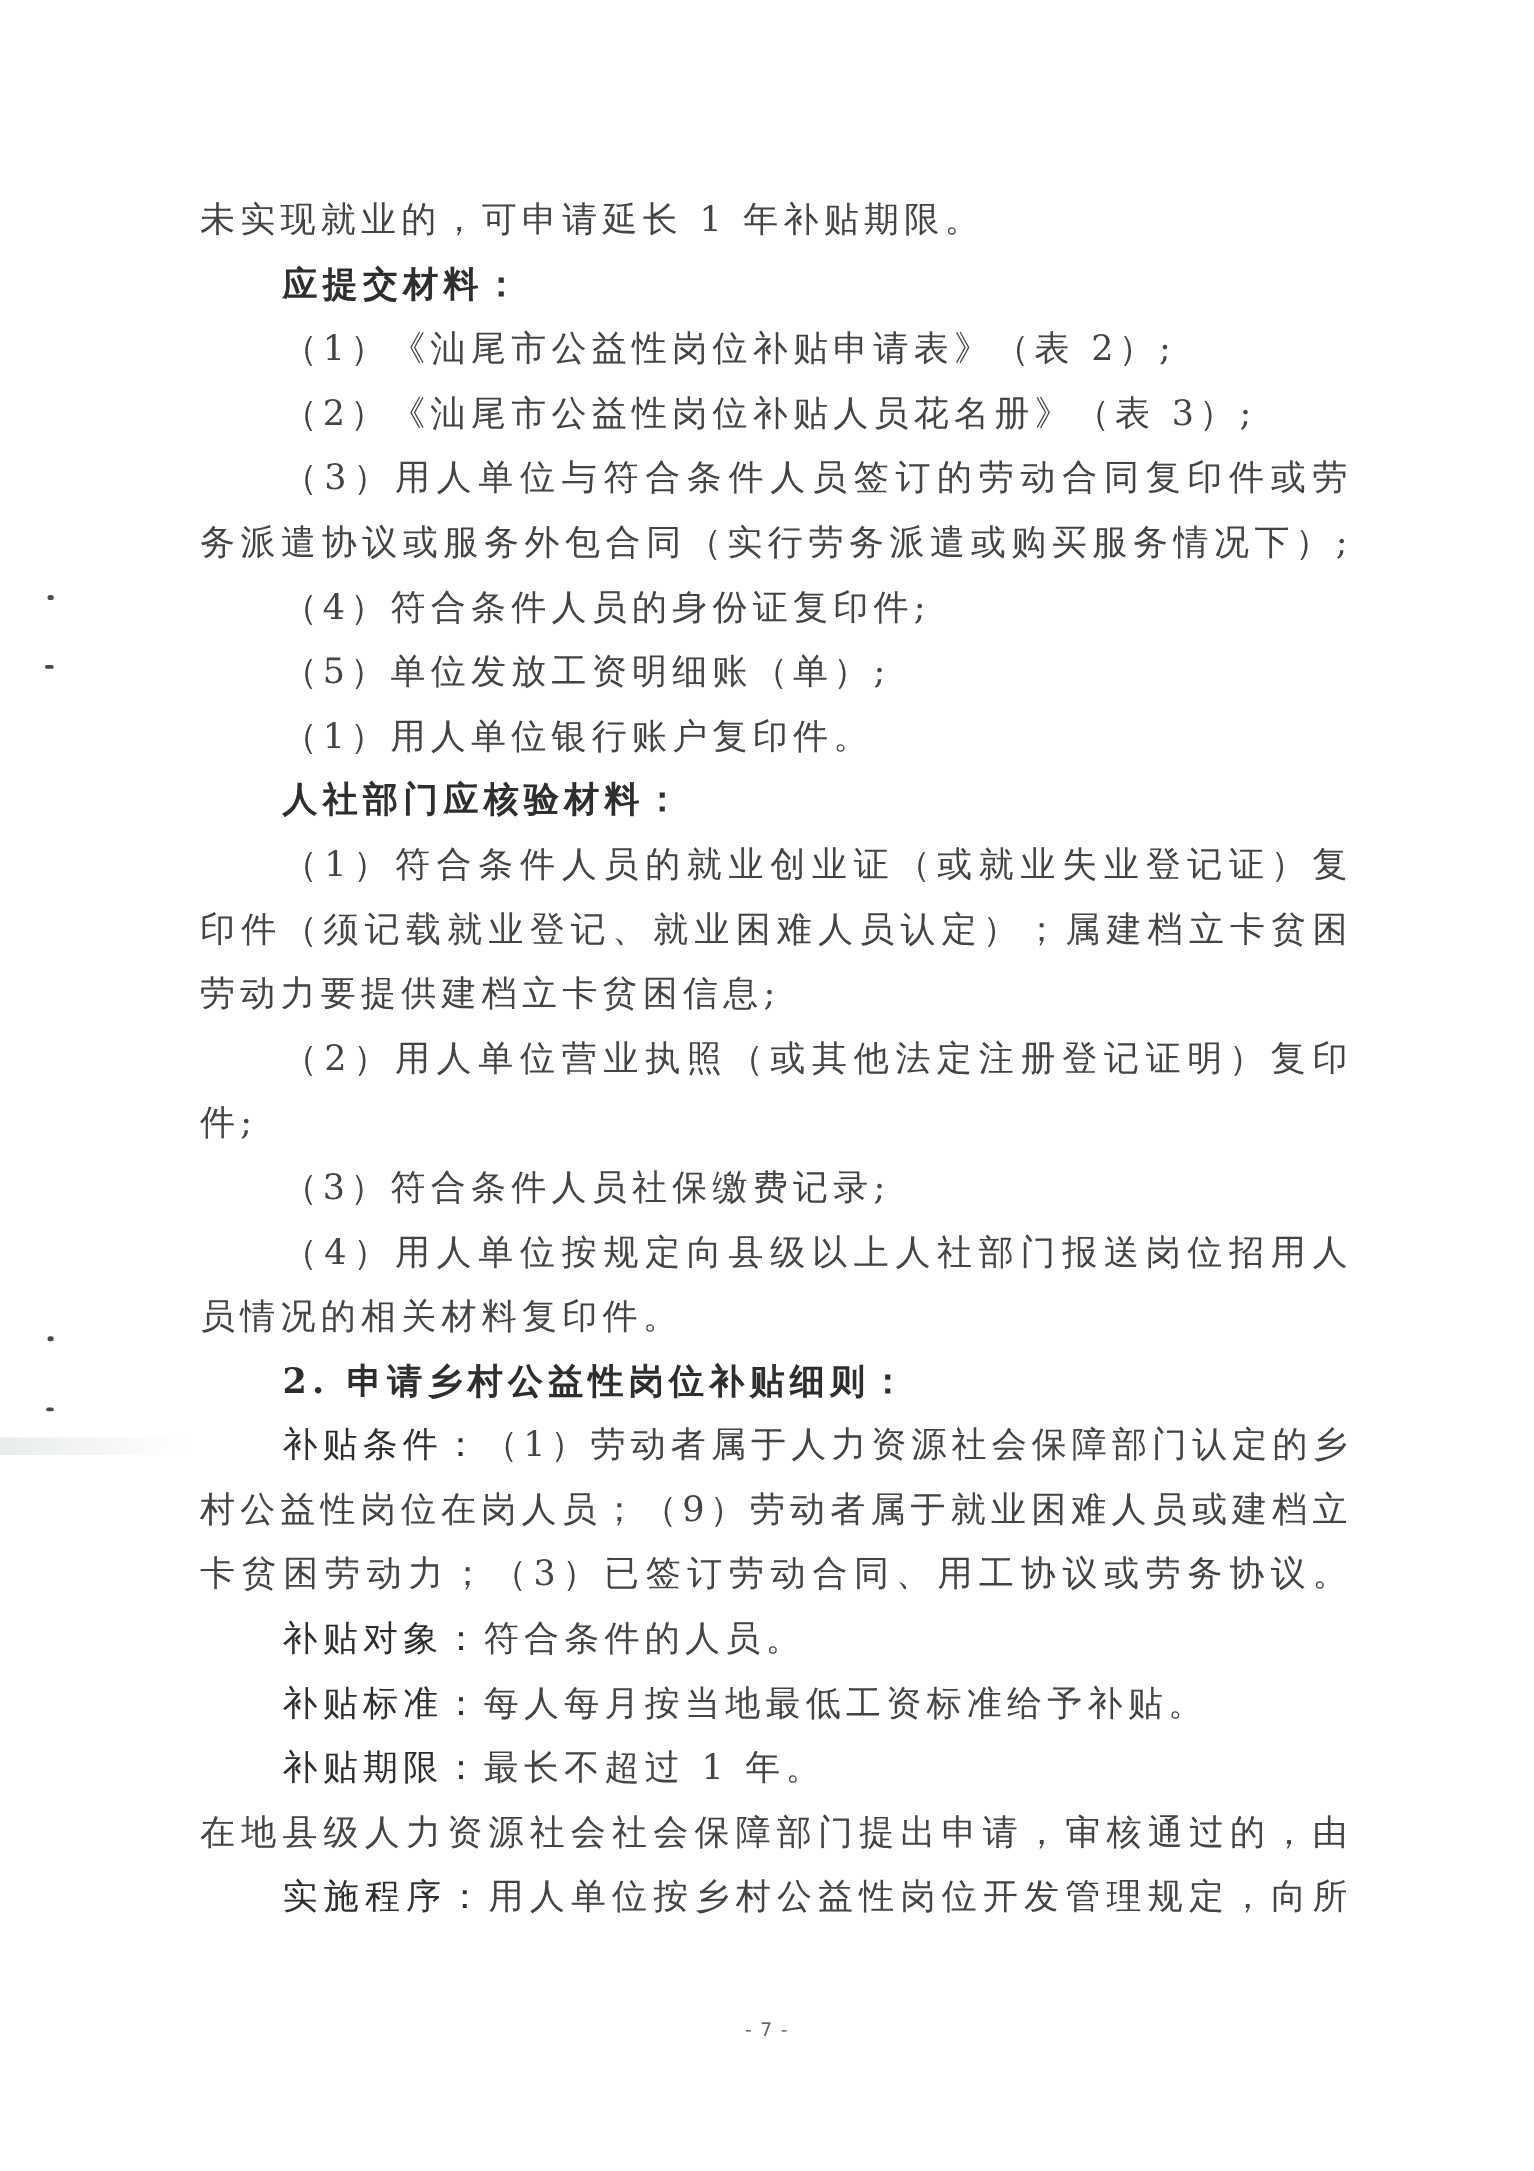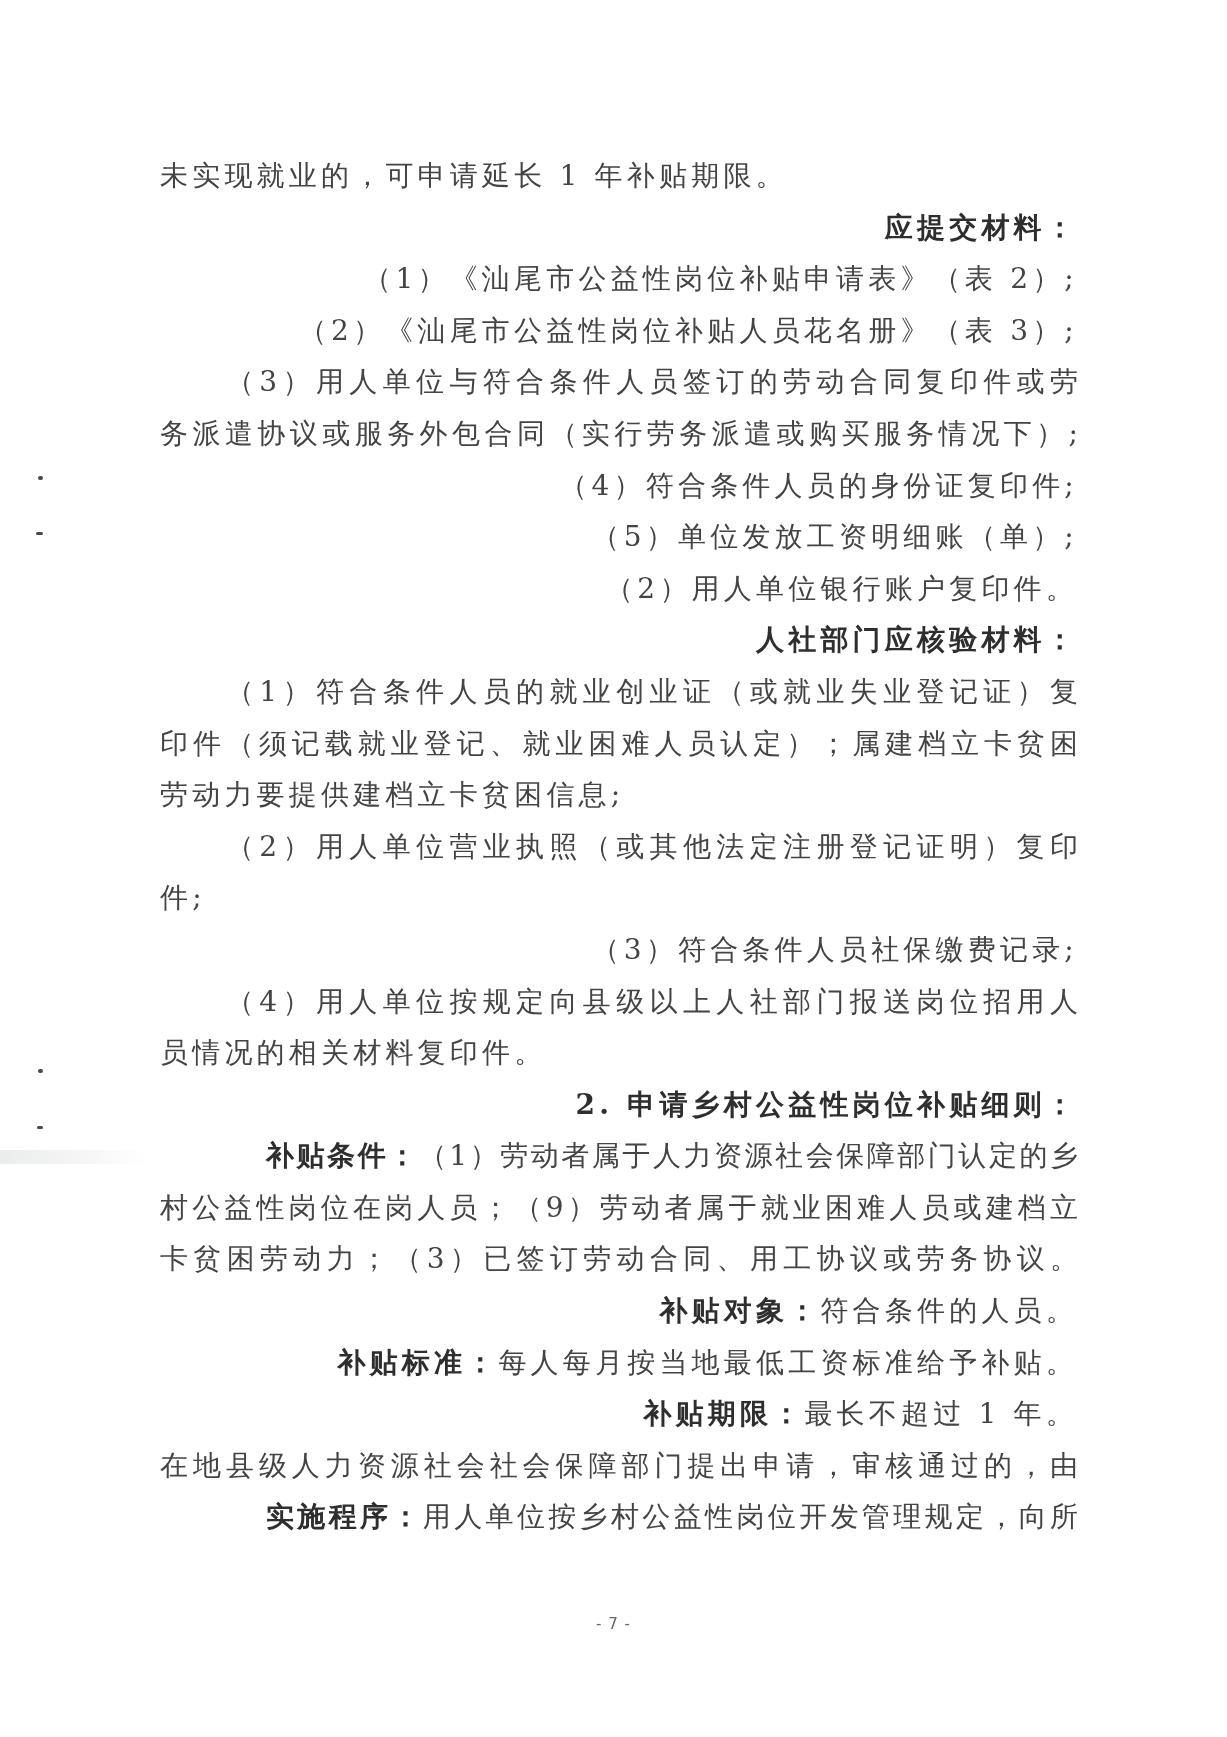--- a/index.html
+++ b/index.html
@@ -34,23 +34,23 @@
       line-height: 51.6px;
       white-space: nowrap;
       letter-spacing: 4.2px;
       color: #444444;
     }
     .line.justify {
       text-align: justify;
       text-align-last: justify;
       letter-spacing: 0;
     }
-    .indent { padding-left: 66px; text-align: right; }
+    .indent { padding-left: 66px; }
     .heading { font-weight: bold; color: #2e2e2e; }
-    .lead { font-weight: bold; color: #2e2e2e; margin-left: 40px; }
+    .lead { font-weight: normal; color: #2e2e2e; }
     .page-number {
       position: absolute;
       top: 1615px;
       left: 0;
       width: 1227px;
       text-align: center;
       font-family: "DejaVu Sans", sans-serif;
       font-size: 15px;
       color: #666666;
       letter-spacing: 1px;
@@ -85,21 +85,21 @@
     <div class="line"><span>未实现就业的，可申请延长 1 年补贴期限。</span></div>
 
     <div class="line indent heading"><span>应提交材料：</span></div>
 
     <div class="line indent"><span>（1）《汕尾市公益性岗位补贴申请表》（表 2）;</span></div>
     <div class="line indent"><span>（2）《汕尾市公益性岗位补贴人员花名册》（表 3）;</span></div>
     <div class="line indent justify"><span>（3）用人单位与符合条件人员签订的劳动合同复印件或劳</span></div>
     <div class="line justify"><span>务派遣协议或服务外包合同（实行劳务派遣或购买服务情况下）;</span></div>
     <div class="line indent"><span>（4）符合条件人员的身份证复印件;</span></div>
     <div class="line indent"><span>（5）单位发放工资明细账（单）;</span></div>
-    <div class="line indent"><span>（2）用人单位银行账户复印件。</span></div>
+    <div class="line indent"><span>（1）用人单位银行账户复印件。</span></div>
 
     <div class="line indent heading"><span>人社部门应核验材料：</span></div>
 
     <div class="line indent justify"><span>（1）符合条件人员的就业创业证（或就业失业登记证）复</span></div>
     <div class="line justify"><span>印件（须记载就业登记、就业困难人员认定）；属建档立卡贫困</span></div>
     <div class="line"><span>劳动力要提供建档立卡贫困信息;</span></div>
     <div class="line indent justify"><span>（2）用人单位营业执照（或其他法定注册登记证明）复印</span></div>
     <div class="line"><span>件;</span></div>
     <div class="line indent"><span>（3）符合条件人员社保缴费记录;</span></div>
     <div class="line indent justify"><span>（4）用人单位按规定向县级以上人社部门报送岗位招用人</span></div>

